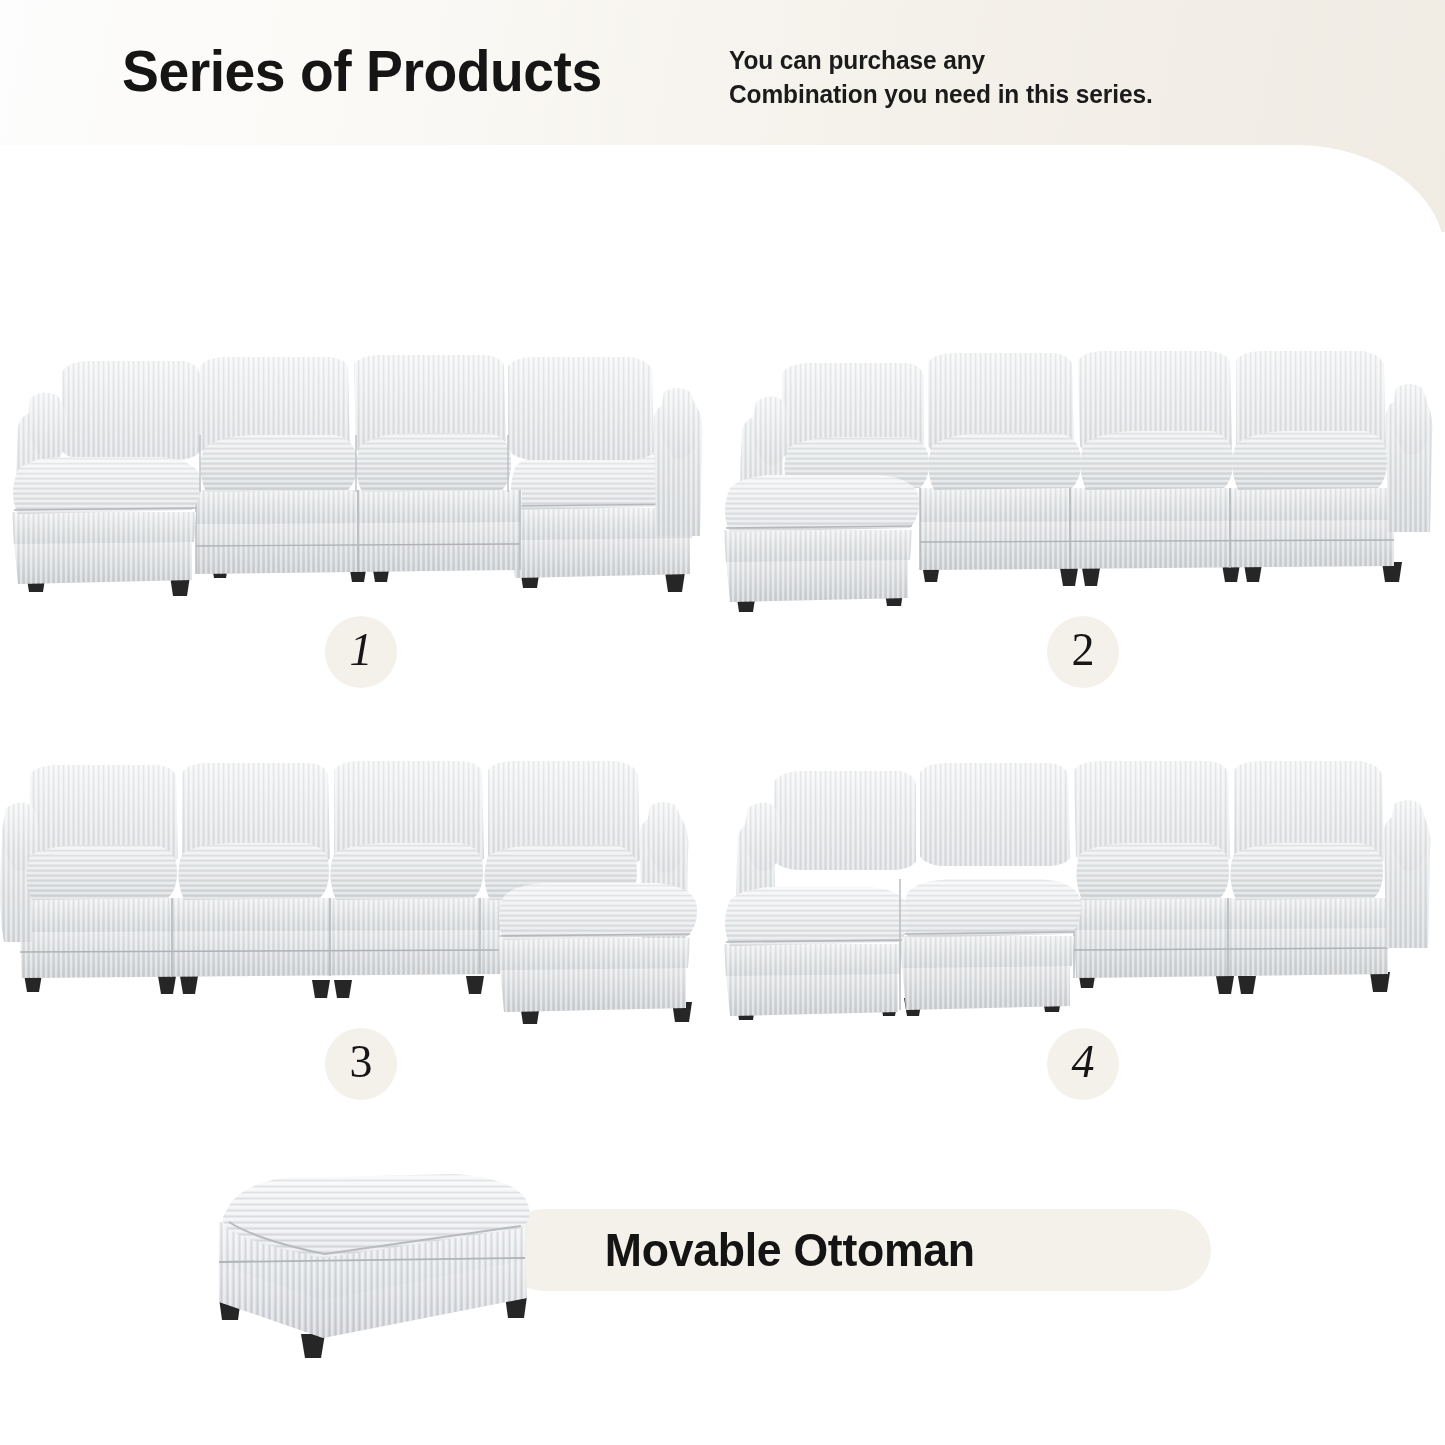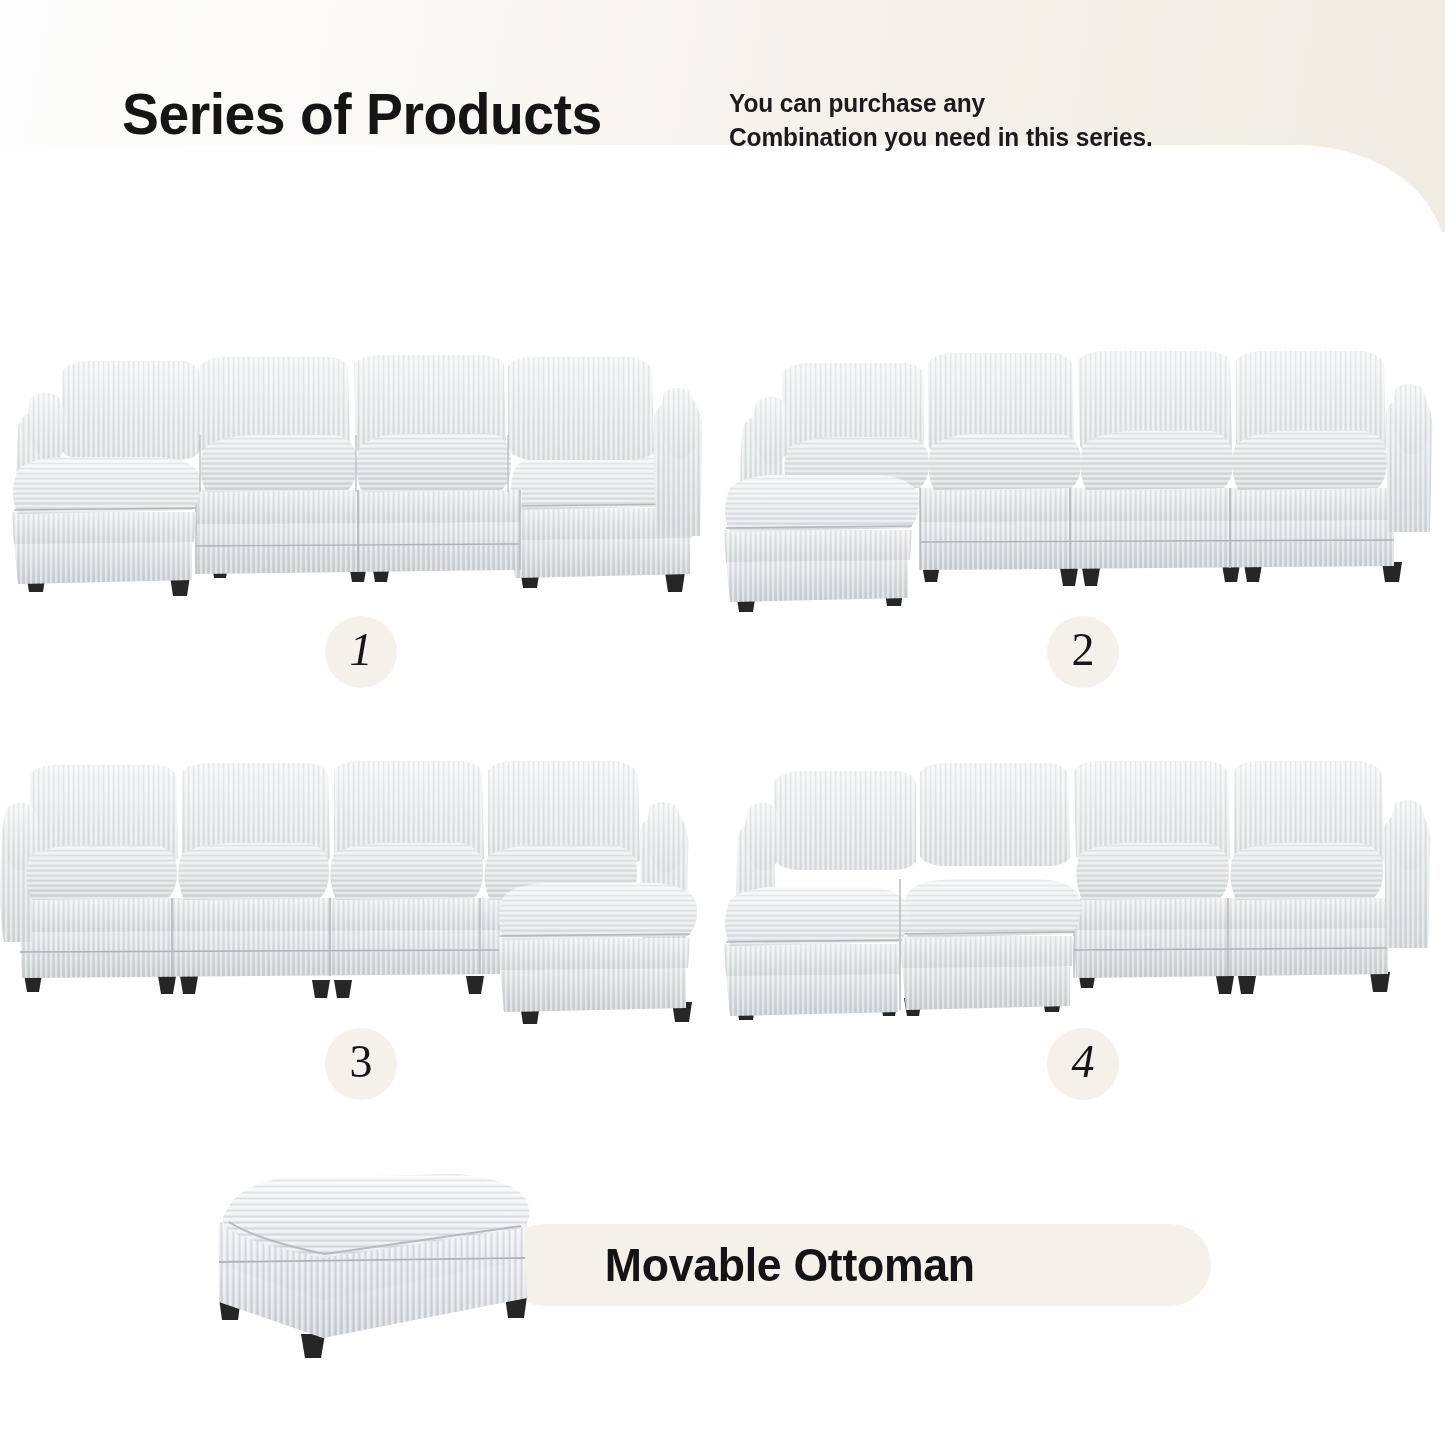--- a/index.html
+++ b/index.html
@@ -42,21 +42,20 @@
     border-top-right-radius: 150px 110px;
     z-index: 2;
   }
 
   .header-text {
     position: absolute;
     left: 0; top: 0;
     width: 1445px;
     height: 145px;
     z-index: 5;
-    margin-top: 43px;
   }
 
   .page-title {
     position: absolute;
     left: 122px;
     top: 38px;
     font-size: 57px;
     font-weight: 700;
     letter-spacing: -0.5px;
     color: #151515;
@@ -138,21 +137,21 @@
     left: 0;
     top: 1165px;
     width: 1445px;
     height: 230px;
     z-index: 6;
   }
 
   .ottoman-pill {
     position: absolute;
     left: 503px;
-    top: 59px;
+    top: 44px;
     width: 708px;
     height: 82px;
     background: #f4f1ea;
     border-radius: 41px;
     display: flex;
     align-items: center;
     z-index: 1;
   }
   .ottoman-pill .label {
     padding-left: 105px;

